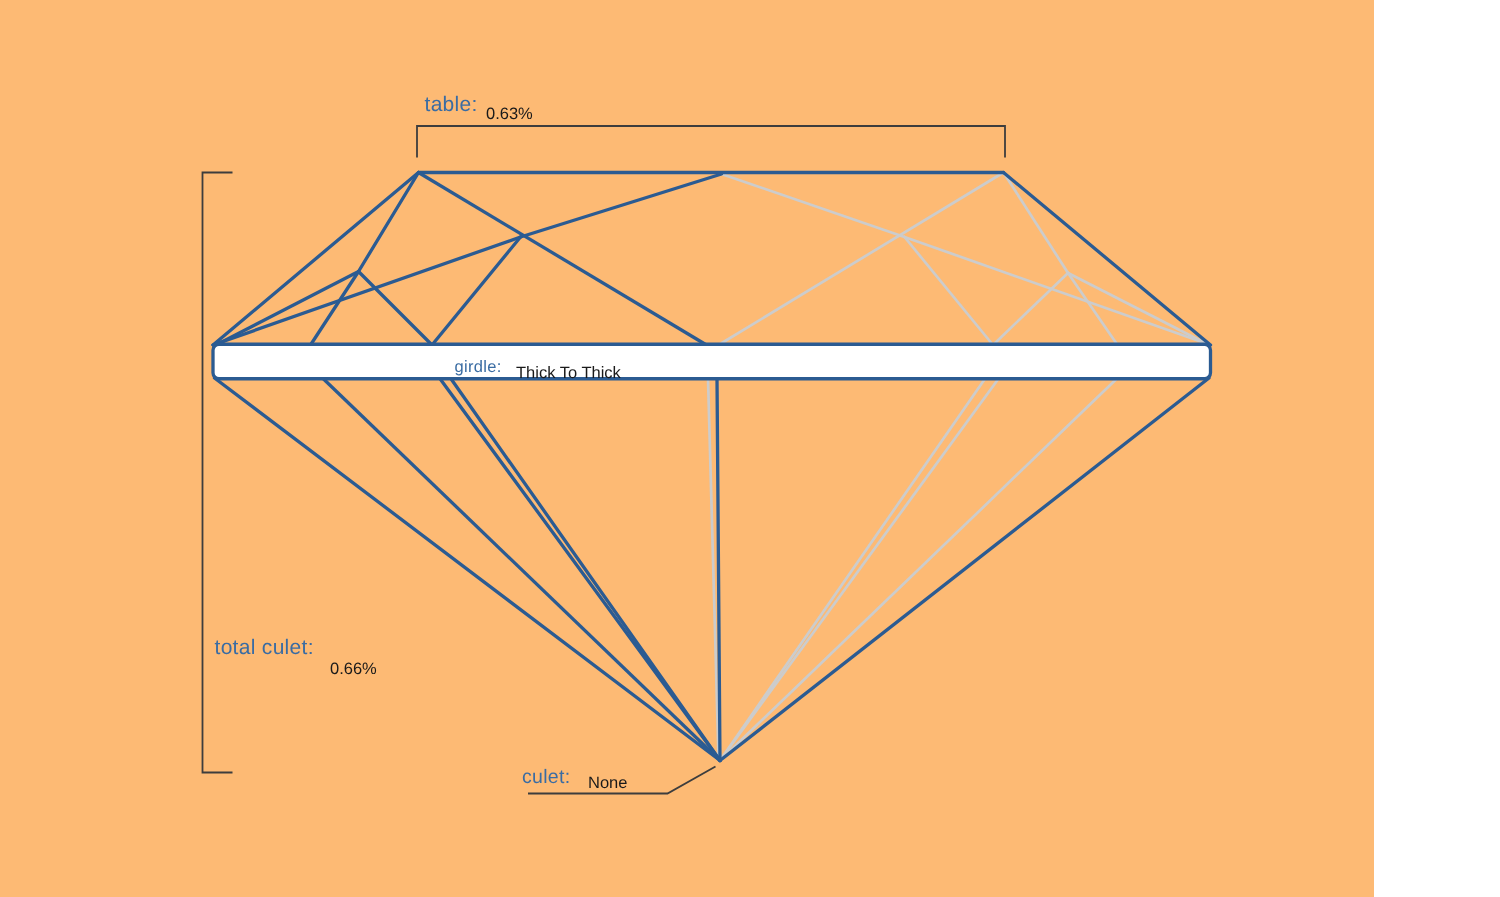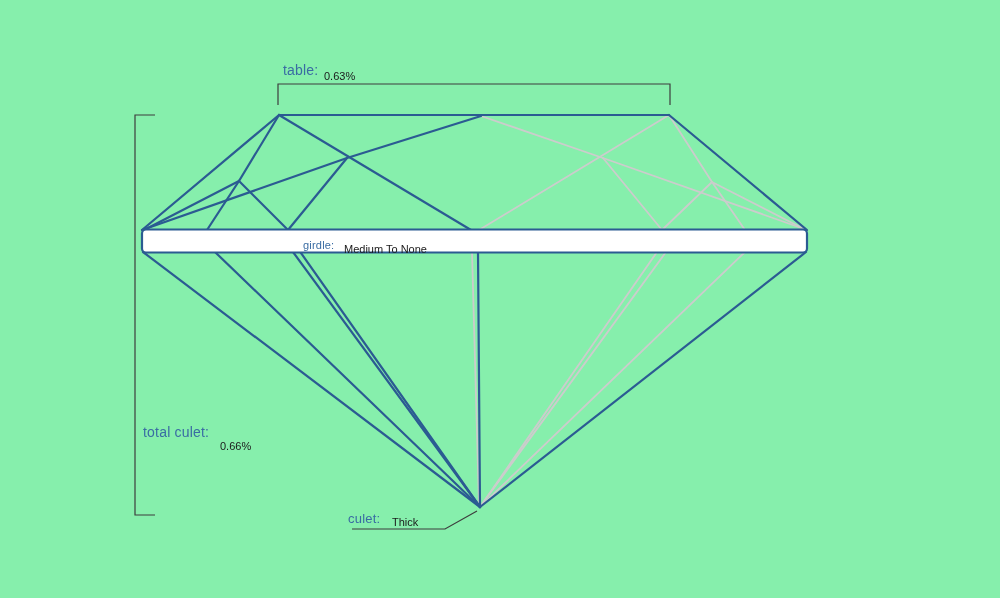--- a/index.html
+++ b/index.html
@@ -1,20 +1,20 @@
 <!DOCTYPE html>
 <html><head>
 <meta charset="utf-8">
 <style>
   html, body { margin: 0; padding: 0; background: #ffffff; }
   .stage {
     position: relative;
-    width: 1000px;
+    width: 916px;
     height: 598px;
-    background: #86efac;
+    background: #fdba74;
     font-family: "Liberation Sans", sans-serif;
     overflow: hidden;
   }
   .stage svg { position: absolute; left: 0; top: 0; }
   .anno { position: absolute; white-space: nowrap; }
   .anno .lbl {
     color: #3a6ca3;
     font-size: 14px;
     letter-spacing: 0.2px;
   }
@@ -85,30 +85,30 @@
     <span class="lbl">table:</span>
   </div>
   <div class="anno val-table">
     <span class="val">0.63%</span>
   </div>
 
   <div class="anno lbl-girdle">
     <span class="lbl" style="font-size:11px;">girdle:</span>
   </div>
   <div class="anno val-girdle">
-    <span class="val">Medium To None</span>
+    <span class="val">Thick To Thick</span>
   </div>
 
   <div class="anno lbl-depth">
     <span class="lbl">total culet:</span>
   </div>
   <div class="anno val-depth">
     <span class="val">0.66%</span>
   </div>
 
   <div class="anno lbl-culet">
     <span class="lbl" style="font-size:13px;">culet:</span>
   </div>
   <div class="anno val-culet">
-    <span class="val">Thick</span>
+    <span class="val">None</span>
   </div>
 
 </div>
 
 </body></html>

